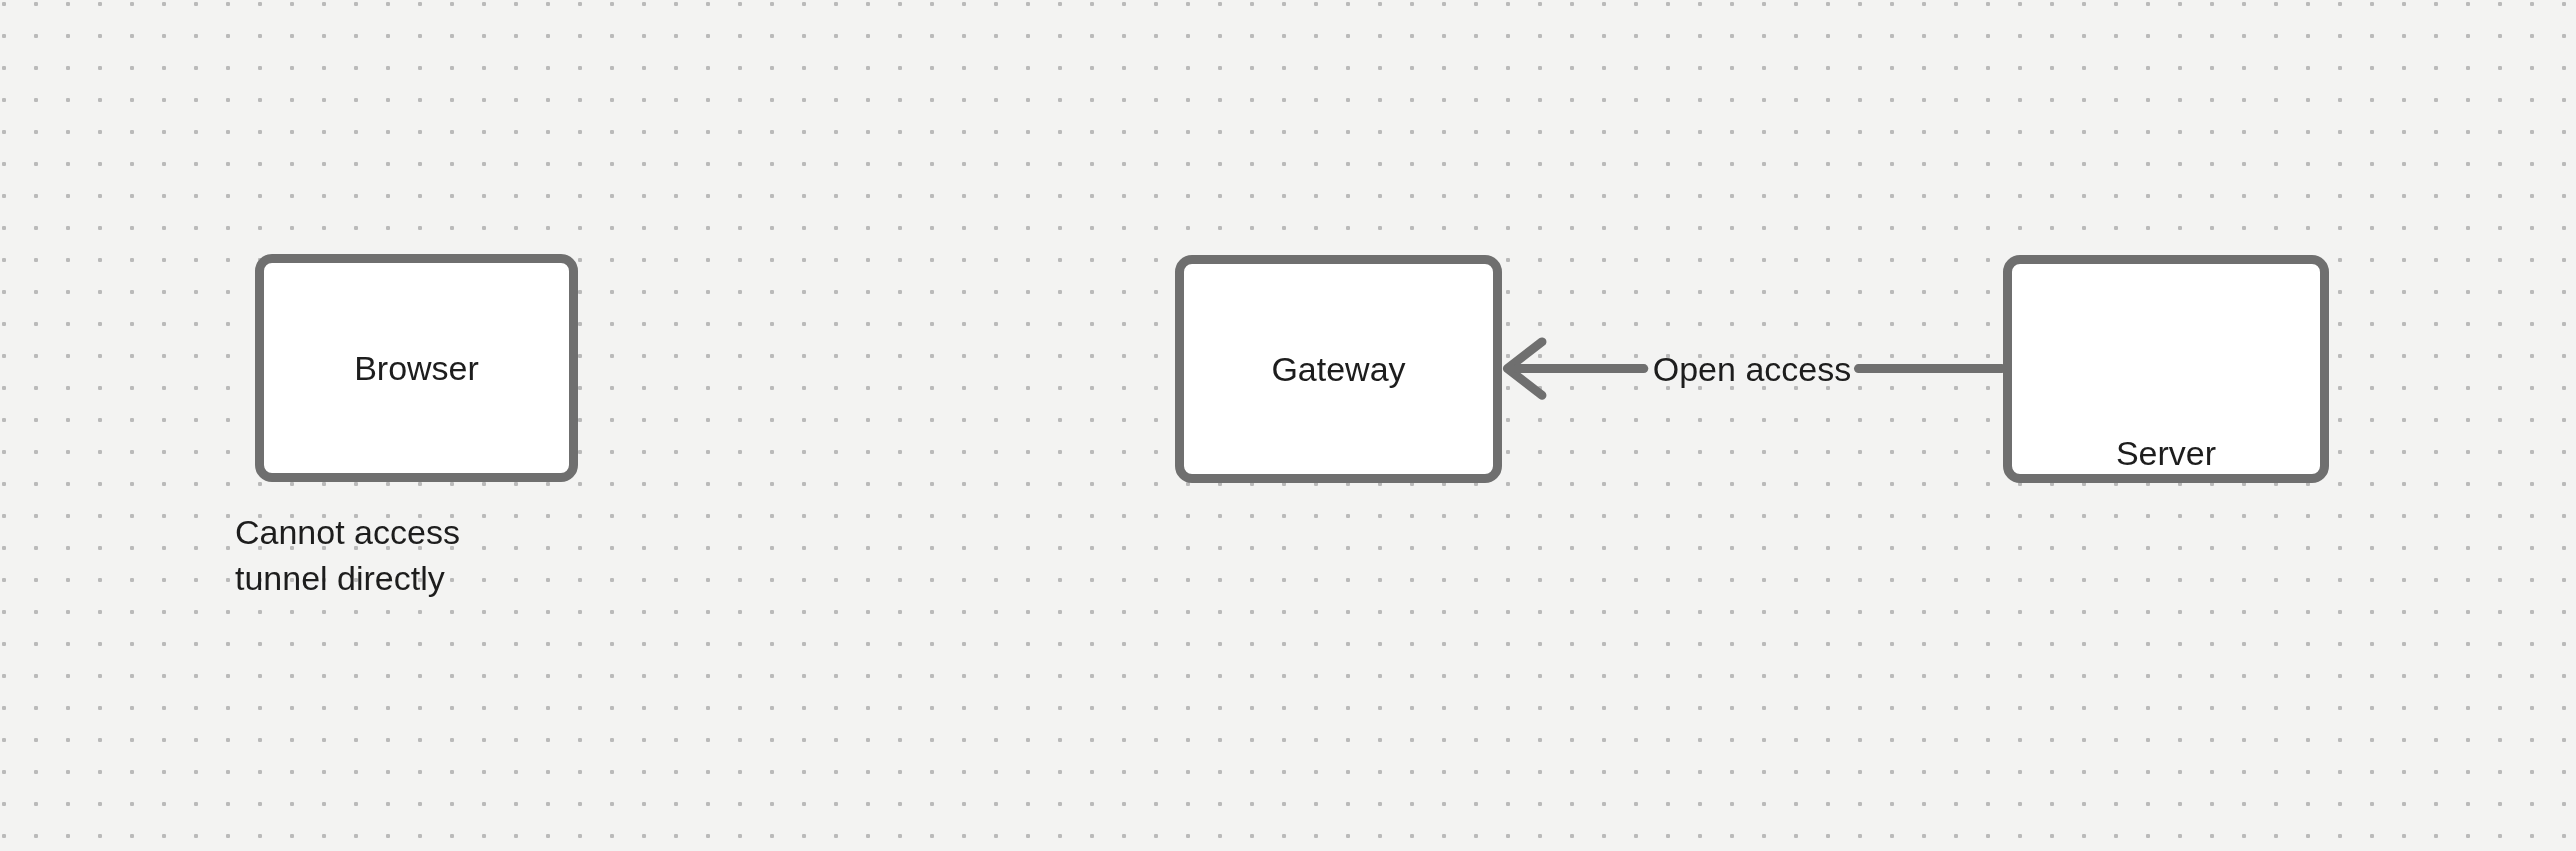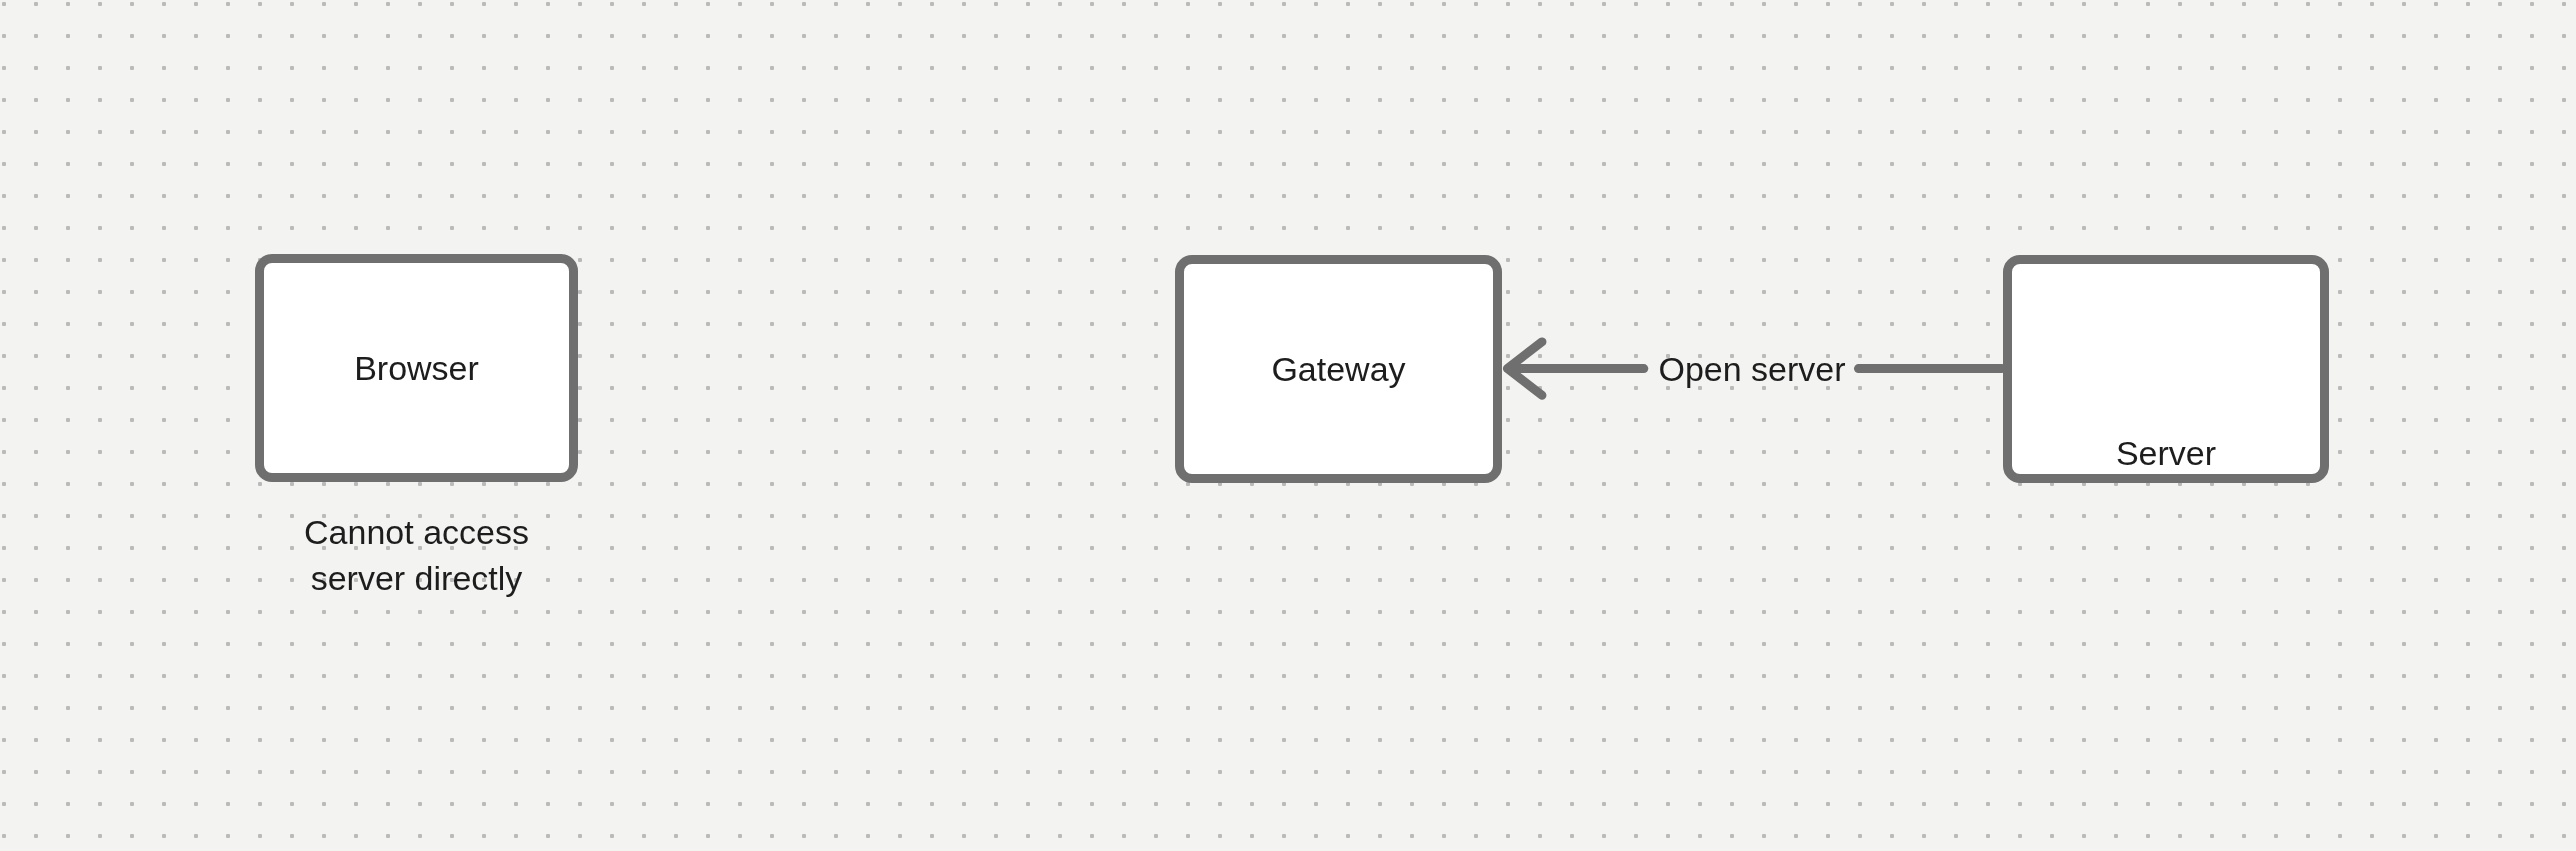--- a/index.html
+++ b/index.html
@@ -62,21 +62,20 @@
     width:224px;height:46px;
     display:flex;align-items:center;justify-content:center;
     font-size:34px;
     color:var(--ink);
     white-space:nowrap;
   }
   .annotation{
     position:absolute;
     left:235px;top:509px;
     width:363px;
-    text-align:center;
     font-size:34px;
     line-height:46px;
     color:var(--ink);
   }
 </style>
 </head>
 <body>
 
 <div class="canvas">
 
@@ -91,21 +90,21 @@
   <div class="node" id="node-server">
     <span class="node-label">Server</span>
   </div>
 
   <svg class="edge-svg" viewBox="0 0 560 90" aria-hidden="true">
     <path d="M 56 15 L 21 42 L 56 69"></path>
     <line x1="31" y1="42" x2="159" y2="42"></line>
     <line x1="376" y1="42" x2="521" y2="42"></line>
   </svg>
 
-  <div class="edge-label">Open server</div>
+  <div class="edge-label">Open access</div>
 
   <div class="annotation">
     <div>Cannot access</div>
-    <div>server directly</div>
+    <div>tunnel directly</div>
   </div>
 
 </div>
 
 
 </body></html>

